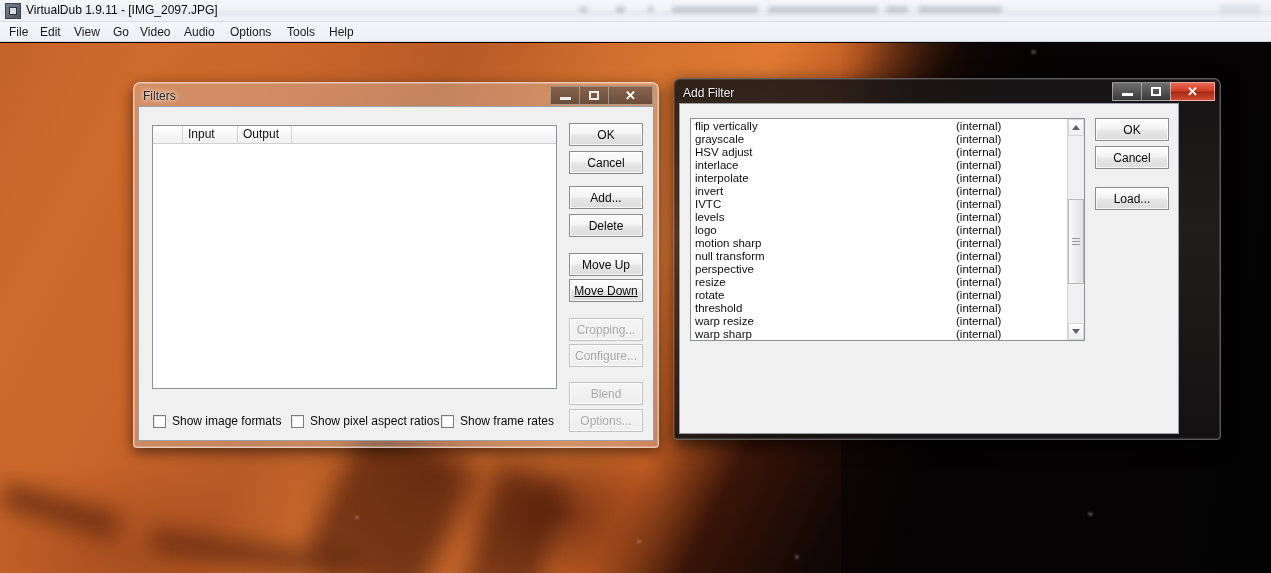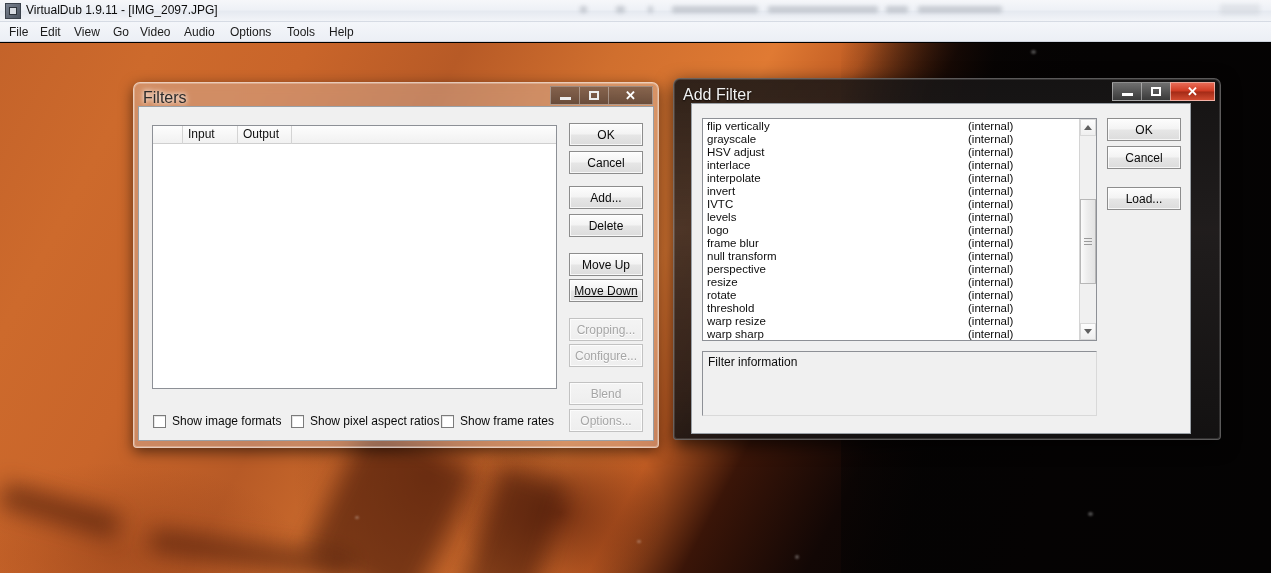--- a/index.html
+++ b/index.html
@@ -116,21 +116,21 @@
     box-shadow: 0 4px 14px rgba(0,0,0,.55), inset 0 0 0 1px rgba(255,255,255,.25);
     backdrop-filter: blur(6px);
   }
   
   .dlg-active .dlg-glass {
     background: linear-gradient(to bottom, rgba(24,22,22,.88) 0%, rgba(40,36,36,.80) 42%, rgba(22,20,20,.88) 100%);
     border: 1px solid rgba(255,255,255,.30);
     box-shadow: 0 5px 18px rgba(0,0,0,.7), inset 0 0 0 1px rgba(255,255,255,.13);
   }
   .dlg-title {
-    position: absolute; font-size: 16px; white-space: nowrap;
+    position: absolute; font-size: 12px; white-space: nowrap;
   }
   .dlg-inactive .dlg-title { color: #2b2b2b; text-shadow: 0 0 4px rgba(255,255,255,.95), 0 0 7px rgba(255,255,255,.8); }
   .dlg-active   .dlg-title { color: #f2f2f2; text-shadow: 0 1px 2px rgba(0,0,0,.9); }
 
   .dlg-body {
     position: absolute; background: #f0f0f0;
     border: 1px solid #9aa0a6; box-sizing: border-box;
   }
 
   
@@ -362,21 +362,21 @@
         <span class="glyph-min"></span>
       </div>
       <div class="wbtn">
         <span class="glyph-max"></span>
       </div>
       <div class="wbtn close">
         <span class="glyph-close">✕</span>
       </div>
     </div>
 
-    <div class="dlg-body" style="left:18px; top:25px; width:500px; height:331px;">
+    <div class="dlg-body" style="left:6px; top:25px; width:500px; height:331px;">
 
       <div class="listbox" style="left:10px; top:14px; width:395px; height:223px;">
         <div id="filter-rows" style="position:absolute; left:0; top:1px; right:17px; overflow:hidden; height:221px;">
             <div class="fl-row">
               <span class="fl-name">flip vertically</span>
               <span class="fl-int">(internal)</span>
             </div>
             <div class="fl-row">
               <span class="fl-name">grayscale</span>
               <span class="fl-int">(internal)</span>
@@ -403,21 +403,21 @@
             </div>
             <div class="fl-row">
               <span class="fl-name">levels</span>
               <span class="fl-int">(internal)</span>
             </div>
             <div class="fl-row">
               <span class="fl-name">logo</span>
               <span class="fl-int">(internal)</span>
             </div>
             <div class="fl-row">
-              <span class="fl-name">frame blur</span>
+              <span class="fl-name">motion sharp</span>
               <span class="fl-int">(internal)</span>
             </div>
             <div class="fl-row">
               <span class="fl-name">null transform</span>
               <span class="fl-int">(internal)</span>
             </div>
             <div class="fl-row">
               <span class="fl-name">perspective</span>
               <span class="fl-int">(internal)</span>
             </div>
@@ -453,23 +453,20 @@
                 <i></i>
                 <i></i>
             </span>
           </div>
           <div class="vsb-btn" style="bottom:0;">
             <span class="arrow-dn"></span>
           </div>
         </div>
       </div>
 
-      <div class="infobox" style="left:10px; top:247px; width:395px; height:65px;">
-        <div class="infobox-label">Filter information</div>
-      </div>
 
       <div class="btn" style="left:415px; top:14px; width:74px; height:23px;">OK</div>
       <div class="btn" style="left:415px; top:42px; width:74px; height:23px;">Cancel</div>
       <div class="btn" style="left:415px; top:83px; width:74px; height:23px;">Load...</div>
     </div>
   </div>
 
 </div>
 
 </body></html>

